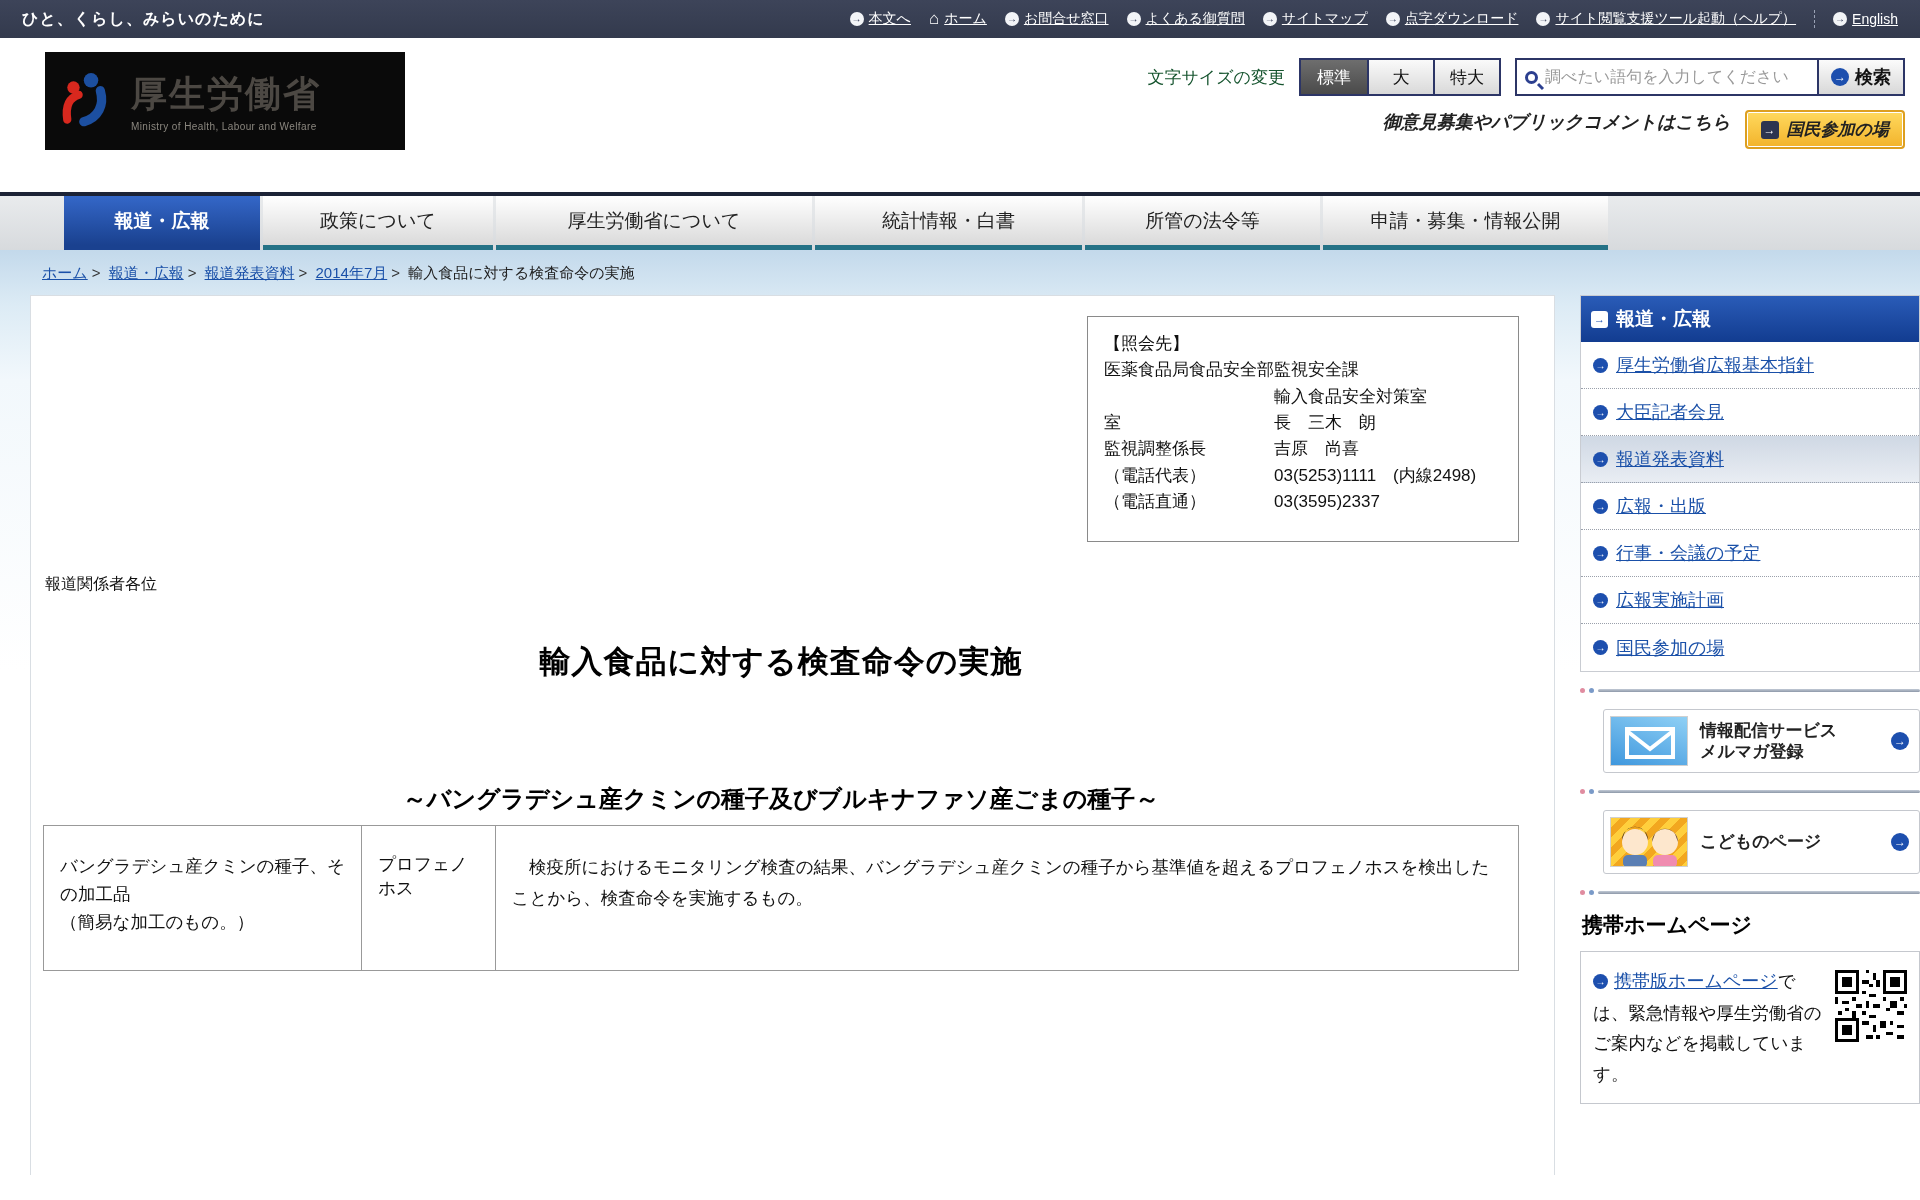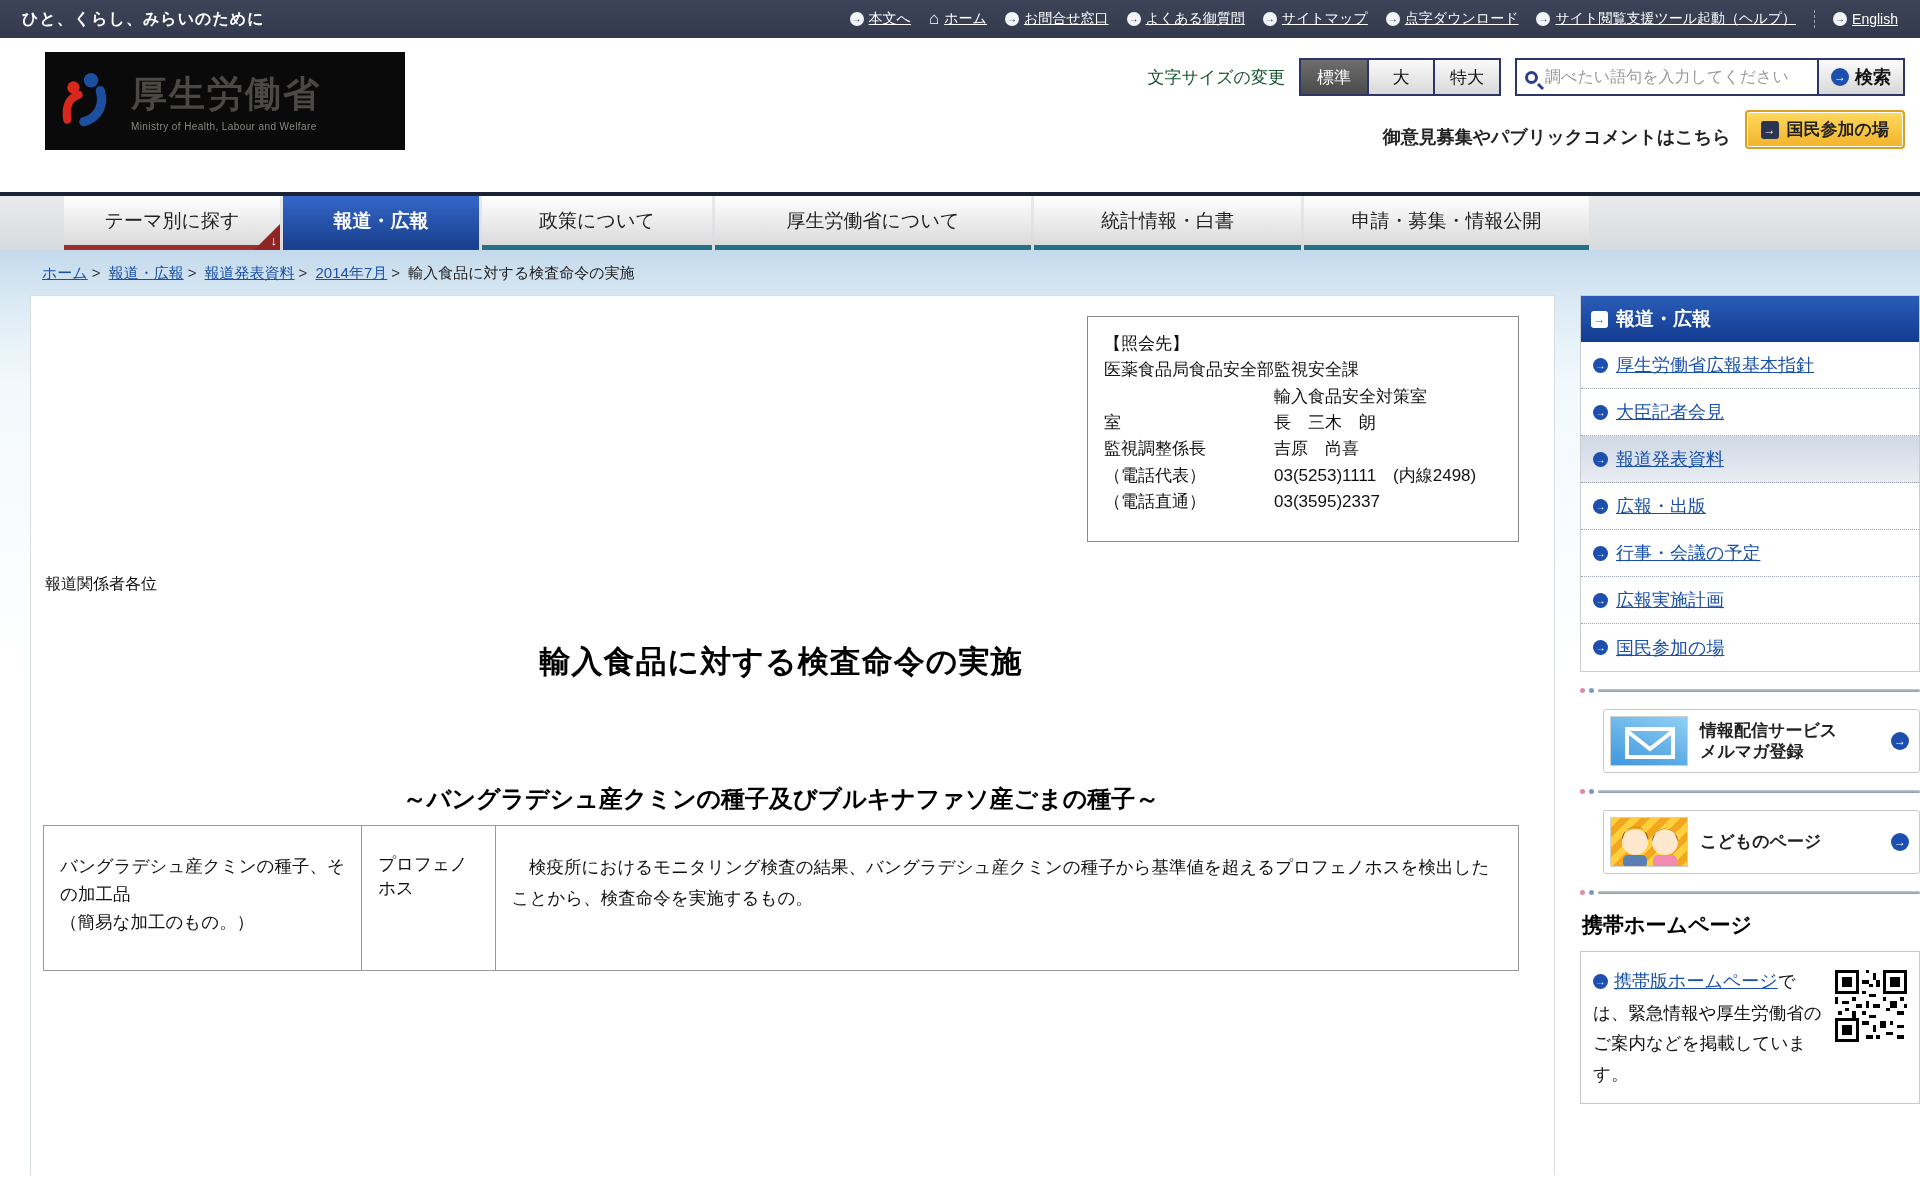--- a/index.html
+++ b/index.html
@@ -40,21 +40,21 @@
   .mag { width:13px; height:13px; border:3px solid #2c3f8f; border-radius:50%; position:relative; flex:0 0 auto; }
   .mag::after { content:""; position:absolute; width:7px; height:3px; background:#2c3f8f;
     transform:rotate(45deg); left:9px; top:11px; }
   .search-input { border:none; outline:none; font-size:16px; color:#333; width:100%; margin-left:7px;
     font-family:"Liberation Sans","DejaVu Sans",sans-serif; }
   .search-input::placeholder { color:#999; }
   .search-btn { display:flex; align-items:center; gap:6px; padding:0 12px; border-left:2px solid #2c3566;
     background:linear-gradient(180deg,#fbfbfb,#d8d8d8); font-size:18px; font-weight:bold; color:#111; cursor:pointer; }
   .ic-bluecirc { width:18px; height:18px; border-radius:50%; background:#1d4fae; color:#fff; font-size:12px;
     line-height:18px; text-align:center; display:inline-block; flex:0 0 auto; font-weight:bold; }
-  .hrow2 { position:absolute; right:15px; top:72px; display:flex; align-items:flex-end; gap:14px; }
+  .hrow2 { position:absolute; right:15px; top:72px; display:flex; align-items:flex-start; gap:14px;font-style:italic; }
   .part-text { font-size:18px; font-weight:bold; color:#222; }
   .part-btn { display:flex; align-items:center; gap:8px; background:linear-gradient(180deg,#ffd95e,#f2b32b);
     border:2px solid #dd9f20; border-radius:4px; padding:6px 14px; font-size:17px; font-weight:bold; color:#222;
     box-shadow:0 0 0 1px #fff inset; cursor:pointer; }
   .ic-sq { width:18px; height:18px; background:#2c3450; color:#fff; border-radius:3px; font-size:12px;
     line-height:18px; text-align:center; display:inline-block; }
 
   
   .nav { height:58px; background:linear-gradient(180deg,#e9ebed,#d7dadd); border-top:4px solid #1c2336;
     display:flex; align-items:stretch; padding:0 64px; gap:3px; }
@@ -206,36 +206,34 @@
     <div class="hrow2">
       <span class="part-text">御意見募集やパブリックコメントはこちら</span>
       <span class="part-btn">
         <span class="ic-sq">→</span>
         <span>国民参加の場</span>
       </span>
     </div>
   </div>
 
   <div class="nav">
-    <div class="tab theme t0">
-      <span>テーマ別に探す</span>
-      <span class="corner"></span>
-      <span class="cor-arrow">↓</span>
-    </div>
     <div class="tab active t1">
         <span>報道・広報</span>
       </div>
     <div class="tab t2">
         <span>政策について</span>
       </div>
     <div class="tab t3">
         <span>厚生労働省について</span>
       </div>
     <div class="tab t4">
         <span>統計情報・白書</span>
+      </div>
+    <div class="tab t5">
+        <span>所管の法令等</span>
       </div>
     <div class="tab t6">
         <span>申請・募集・情報公開</span>
       </div>
   </div>
 
   <div class="lowzone">
 
     <div class="crumbs">
       <a>ホーム</a><span class="sep">&gt;</span>

